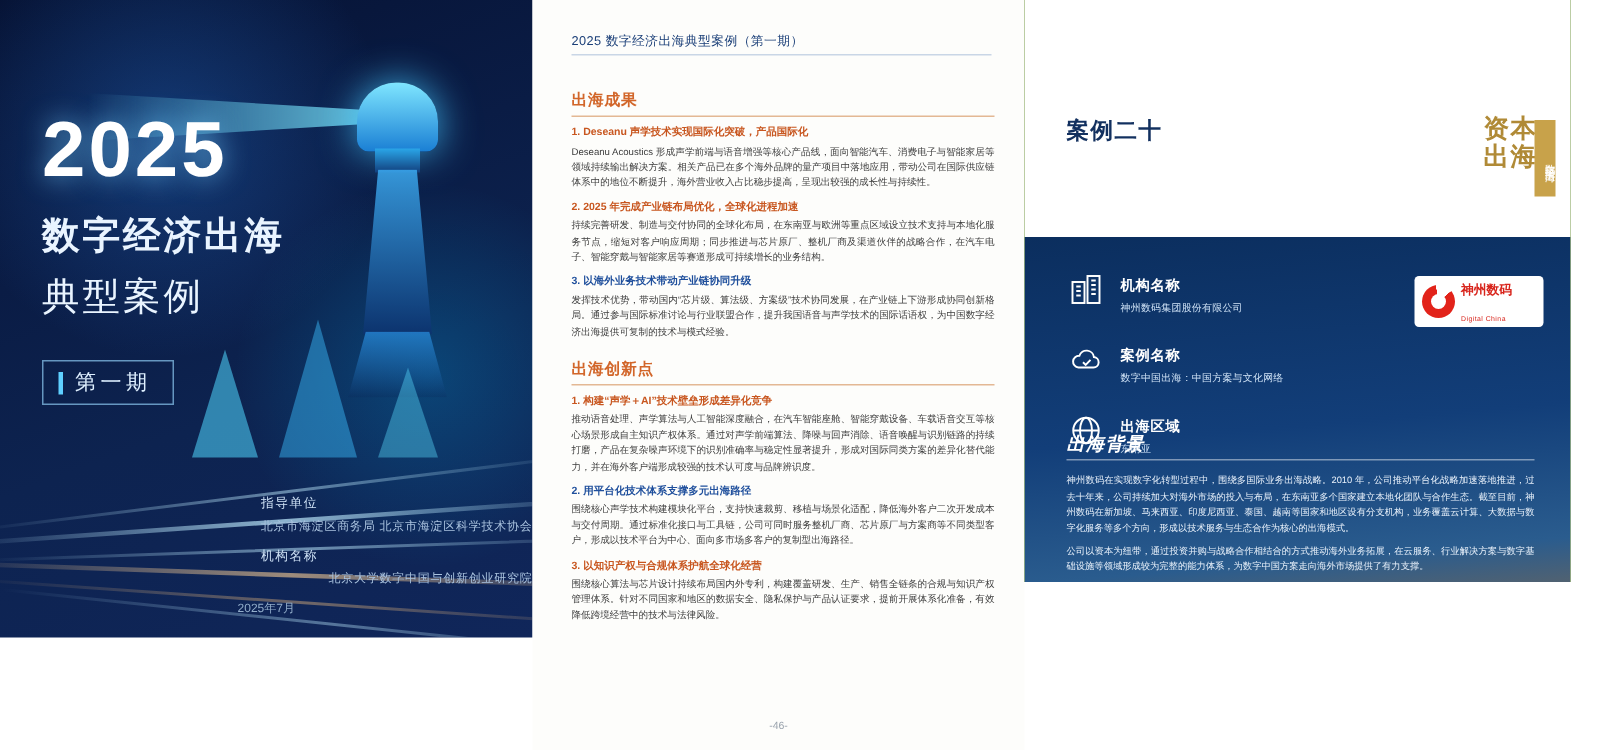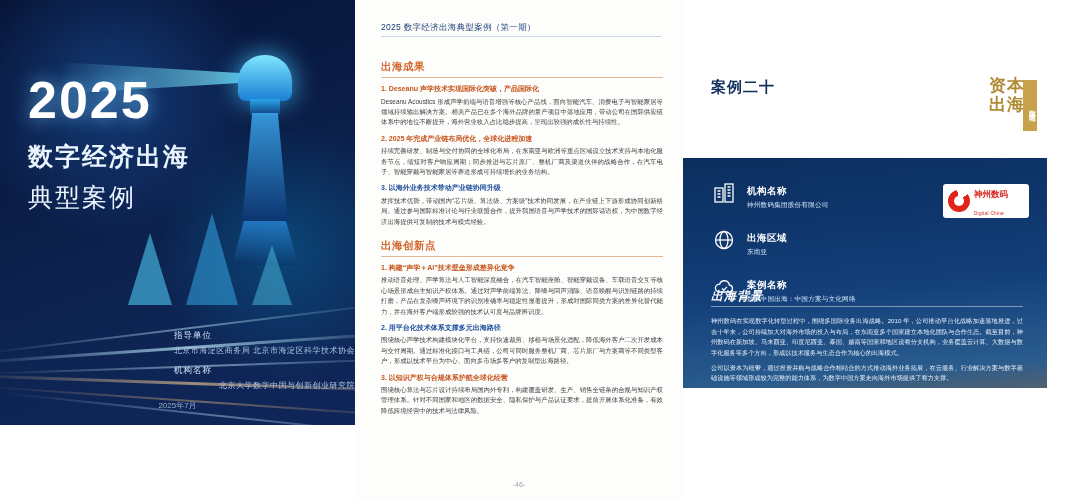--- a/index.html
+++ b/index.html
@@ -127,20 +127,24 @@
         <div class="streak st3"></div>
       <div class="streak st4"></div>
         <div class="streak st5"></div>
         <div class="streak st6"></div>
     </div>
 
     <div class="cover-texts">
       <div class="cv-year">2025</div>
       <div class="cv-t1">数字经济出海</div>
       <div class="cv-t2">典型案例</div>
+      <div class="cv-badge">
+        <span class="bar"></span>
+        <span>第一期</span>
+      </div>
     </div>
 
     <div class="cover-footer">
       <div class="cf-block">
         <div class="cf-label">指导单位</div>
         <div class="cf-line">北京市海淀区商务局    北京市海淀区科学技术协会</div>
       </div>
       <div class="cf-block">
         <div class="cf-label">机构名称</div>
         <div class="cf-line">北京大学数字中国与创新创业研究院</div>
@@ -228,41 +232,41 @@
           </span>
           <span>
             <span class="info-label">机构名称</span>
             <span class="info-val" style="display:block">神州数码集团股份有限公司</span>
           </span>
         </div>
 
         <div class="info-row">
           <span class="info-ic">
             <svg width="24" height="24" viewBox="0 0 24 24" fill="none" stroke="#ffffff" stroke-width="1.3">
+              <path d="M7 17h10a3.5 3.5 0 0 0 .3-6.98A5 5 0 0 0 7.6 9.2A3.9 3.9 0 0 0 7 17z"></path>
+              <path d="M10 13.5l1.8 1.8 3.2-3.4"></path>
+            </svg>
+          </span>
+          <span>
+            <span class="info-label">案例名称</span>
+            <span class="info-val" style="display:block">数字中国出海：中国方案与文化网络</span>
+          </span>
+        </div>
+
+        <div class="info-row">
+          <span class="info-ic">
+            <svg width="24" height="24" viewBox="0 0 24 24" fill="none" stroke="#ffffff" stroke-width="1.3">
               <circle cx="12" cy="12" r="8.5"></circle>
                 <ellipse cx="12" cy="12" rx="4" ry="8.5"></ellipse>
                 <path d="M3.5 12h17"></path>
             </svg>
           </span>
           <span>
             <span class="info-label">出海区域</span>
             <span class="info-val" style="display:block">东南亚</span>
-          </span>
-        </div>
-
-        <div class="info-row">
-          <span class="info-ic">
-            <svg width="24" height="24" viewBox="0 0 24 24" fill="none" stroke="#ffffff" stroke-width="1.3">
-              <path d="M7 17h10a3.5 3.5 0 0 0 .3-6.98A5 5 0 0 0 7.6 9.2A3.9 3.9 0 0 0 7 17z"></path>
-              <path d="M10 13.5l1.8 1.8 3.2-3.4"></path>
-            </svg>
-          </span>
-          <span>
-            <span class="info-label">案例名称</span>
-            <span class="info-val" style="display:block">数字中国出海：中国方案与文化网络</span>
           </span>
         </div>
 
       </div>
 
       <div class="r-bg-title">出海背景</div>
       <div class="r-bg-rule"></div>
       <div class="r-bg-text">
         <p>神州数码在实现数字化转型过程中，围绕多国际业务出海战略。2010 年，公司推动平台化战略加速落地推进，过去十年来，公司持续加大对海外市场的投入与布局，在东南亚多个国家建立本地化团队与合作生态。截至目前，神州数码在新加坡、马来西亚、印度尼西亚、泰国、越南等国家和地区设有分支机构，业务覆盖云计算、大数据与数字化服务等多个方向，形成以技术服务与生态合作为核心的出海模式。</p>
         <p>公司以资本为纽带，通过投资并购与战略合作相结合的方式推动海外业务拓展，在云服务、行业解决方案与数字基础设施等领域形成较为完整的能力体系，为数字中国方案走向海外市场提供了有力支撑。</p>

